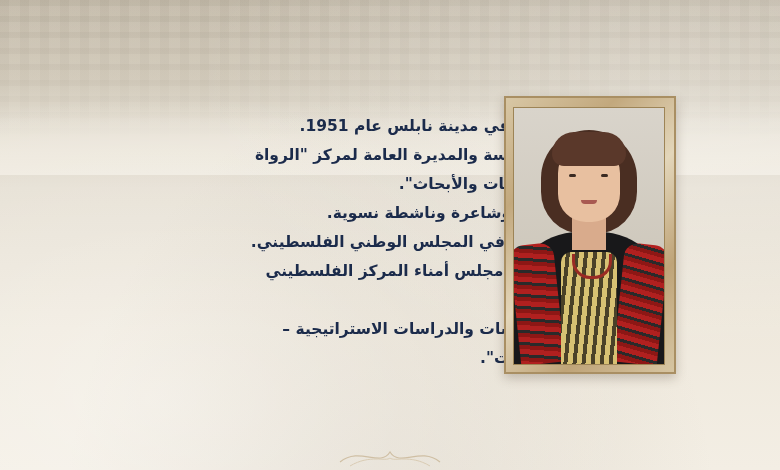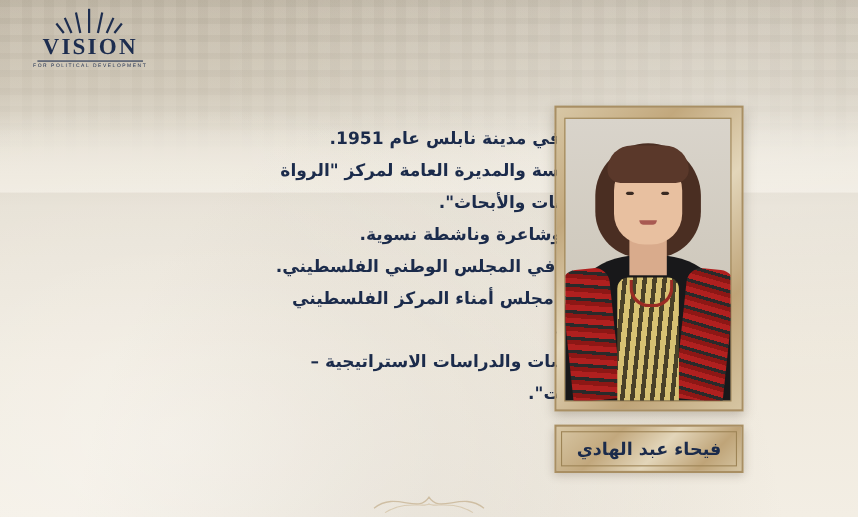--- a/index.html
+++ b/index.html
@@ -286,34 +286,20 @@
   }
 </style>
 </head>
 <body>
 
 <div class="canvas">
 
   <div class="photo-band"></div>
   <div class="texture"></div>
 
-  <div class="logo">
-    <div class="rays">
-      <span style="left:30px;height:22px;"></span>
-      <span style="left:22px;height:19px;transform:rotate(-12deg);"></span>
-      <span style="left:38px;height:19px;transform:rotate(12deg);"></span>
-      <span style="left:14px;height:15px;transform:rotate(-24deg);"></span>
-      <span style="left:46px;height:15px;transform:rotate(24deg);"></span>
-      <span style="left:7px;height:11px;transform:rotate(-38deg);"></span>
-      <span style="left:53px;height:11px;transform:rotate(38deg);"></span>
-    </div>
-    <div class="logo-name">VISION</div>
-    <div class="logo-rule"></div>
-    <div class="logo-sub">FOR POLITICAL DEVELOPMENT</div>
-  </div>
 
   <div class="timeline">
     <div class="spine"></div>
     <div class="dot" style="top:8px;"></div>
     <div class="dot" style="top:48px;"></div>
     <div class="dot" style="top:108px;"></div>
     <div class="dot" style="top:145px;"></div>
     <div class="dot" style="top:182px;"></div>
   </div>
 
@@ -337,24 +323,19 @@
       <div class="p-neck"></div>
       <div class="p-face"></div>
       <div class="p-fringe"></div>
       <div class="p-eye l"></div>
       <div class="p-eye r"></div>
       <div class="p-mouth"></div>
       <div class="p-necklace"></div>
     </div>
   </div>
 
-  <div class="nameplate">
-    <div class="nameplate-inner">
-      <span class="nameplate-text">فيحاء عبد الهادي</span>
-    </div>
-  </div>
 
   <svg class="ornament" viewBox="0 0 120 26">
     <path d="M10 20 C30 4, 50 26, 60 10 C70 26, 90 4, 110 20" fill="none" stroke="#b9a077" stroke-width="1.2"></path>
     <path d="M20 24 C40 12, 56 20, 60 16 C64 20, 80 12, 100 24" fill="none" stroke="#cbb692" stroke-width="1"></path>
   </svg>
 
 </div>
 
 </body></html>

